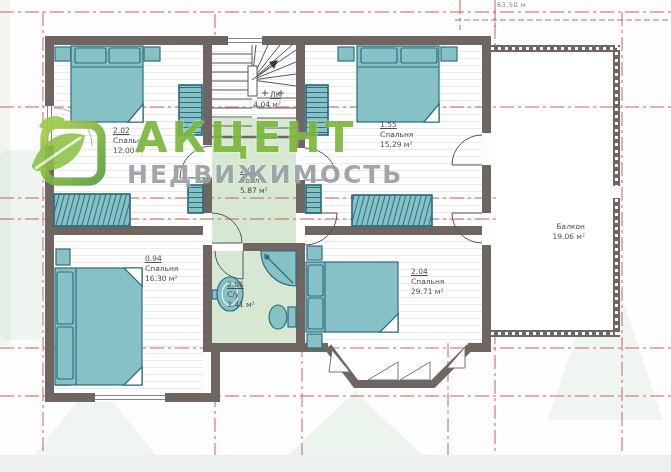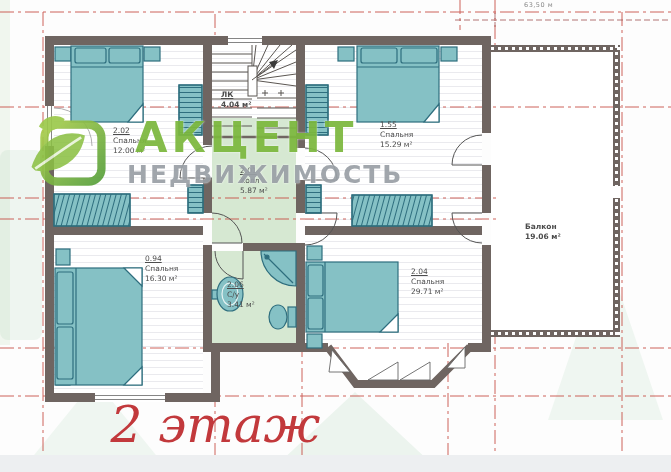--- a/index.html
+++ b/index.html
@@ -7,29 +7,29 @@
           font-family:"DejaVu Sans",sans-serif;}
   .abs{position:absolute;}
   
   .floor{position:absolute;background:repeating-linear-gradient(180deg,#ffffff 0 6px,#eaeaee 6px 7px);}
   .floor.green{background:#d6e8d2;}
   .floor.plain{background:#ffffff;}
   
   .rlabel{position:absolute;font-size:7.5px;line-height:1.3;color:#4c4c4c;white-space:nowrap;}
   .rlabel span{display:block;}
   .rlabel .rid{text-decoration:underline;}
-  .rlabel.center{text-align:left;font-weight:bold;}
+  .rlabel.center{text-align:right;}
   
   #wm-brand{position:absolute;left:127px;top:113px;font-size:42px;font-weight:bold;
             letter-spacing:4px;color:#7cb83e;opacity:.93;text-shadow:0 0 2px #ffffff;margin-left:8px;}
   #wm-sub{position:absolute;left:127px;top:160px;font-size:25px;font-weight:bold;
           letter-spacing:2px;color:#9aa0a6;opacity:.93;text-shadow:0 0 2px #ffffff;}
   #floor-title{position:absolute;left:108px;top:396px;width:215px;text-align:center;
                font-family:"DejaVu Serif",serif;font-style:italic;font-size:50px;color:#c2393c;}
-  #dim-top{position:absolute;left:497px;top:1px;font-size:6.5px;color:#8a8a8a;letter-spacing:.5px;padding-left:27px;}
+  #dim-top{position:absolute;left:497px;top:1px;font-size:6.5px;color:#8a8a8a;letter-spacing:.5px;}
   .shape{position:absolute;pointer-events:none;}
 </style>
 </head>
 <body>
 
 <div id="canvas">
 
   <div class="shape" style="left:0;top:0;width:10px;height:345px;background:#f0f6ee;"></div>
   <div class="shape" style="left:0;top:150px;width:42px;height:190px;background:rgba(150,200,160,.14);border-radius:8px;"></div>
   <div class="shape" style="left:280px;top:392px;width:150px;height:70px;background:rgba(150,200,160,.16);clip-path:polygon(50% 0,100% 100%,0 100%);"></div>
@@ -283,16 +283,15 @@
       </linearGradient>
         </defs>
       <path d="M6,64 C16,32 44,22 64,30 C60,58 34,72 10,68 Z" fill="#8bc043" opacity=".95"></path>
       <path d="M10,66 C28,54 44,42 60,32" fill="none" stroke="#e8f4d8" stroke-width="3"></path>
       <path d="M14,20 C20,8 34,6 42,12 C38,24 24,28 14,20 Z" fill="#9cc94c"></path>
     </svg>
   </div>
   <div id="wm-brand">АКЦЕНТ</div>
   <div id="wm-sub">НЕДВИЖИМОСТЬ</div>
 
-  <div id="floor-title">2 этаж</div>
 
   <div class="shape" style="left:0;top:455px;width:671px;height:17px;background:#edeff1;"></div>
 </div>
 
 </body></html>

